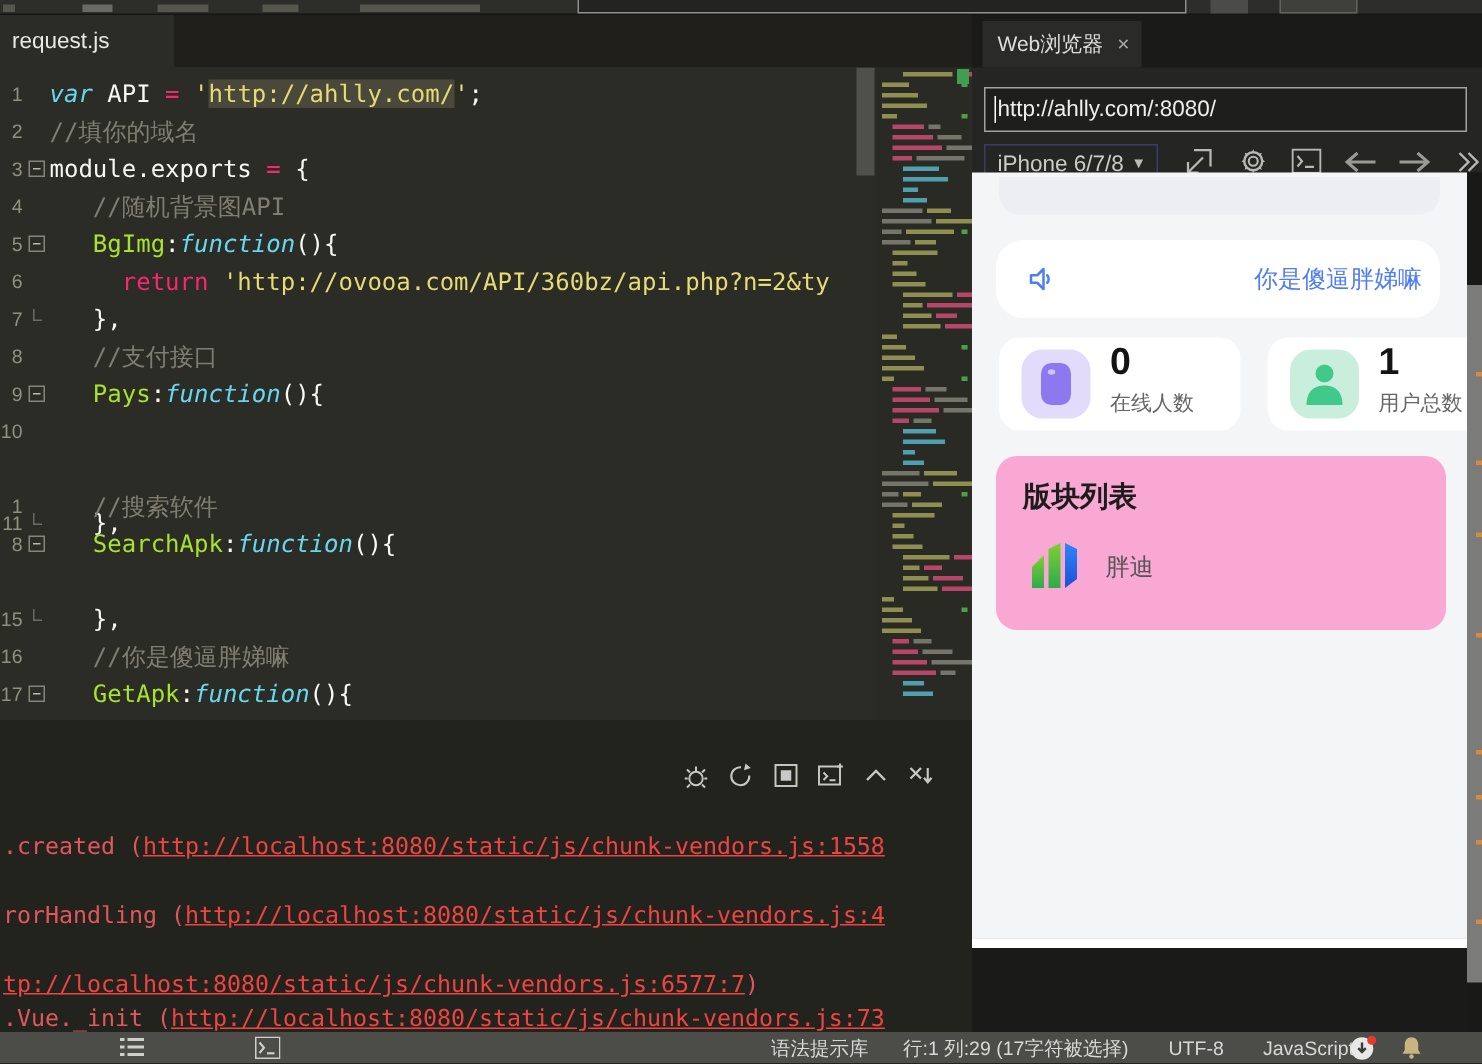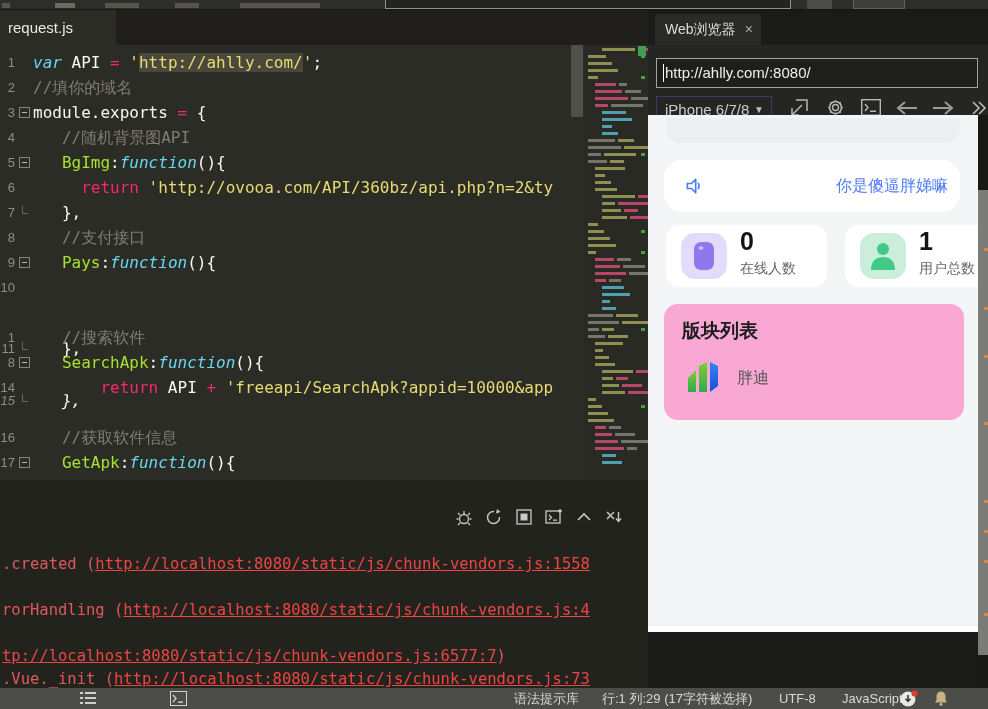--- a/index.html
+++ b/index.html
@@ -170,32 +170,28 @@
       </div>
       <div class="code-line" style="top: 280px;">
         <span class="ln">1</span>
         <span class="code-text"><span class="tk-cm">   //搜索软件</span></span>
       </div>
       <div class="code-line" style="top: 305px;">
         <span class="ln">8</span>
         <span class="fold-open"></span>
         <span class="code-text"><span class="tk-pl">   </span><span class="tk-fn">SearchApk</span><span class="tk-pl">:</span><span class="tk-kw">function</span><span class="tk-pl">(){</span></span>
       </div>
-      <div class="code-line" style="top: 330px;">
-        <span class="ln">14</span>
-        <span class="code-text"><span class="tk-pl">       </span><span class="tk-ret">return</span><span class="tk-pl"> API </span><span class="tk-op">+</span><span class="tk-pl"> </span><span class="tk-str">'freeapi/SearchApk?appid=10000&amp;app</span></span>
-      </div>
-      <div class="code-line" style="top: 343px; font-style: italic;">
+      <div class="code-line" style="top: 355px;">
         <span class="ln">15</span>
         <span class="fold-end"></span>
         <span class="code-text"><span class="tk-pl">   },</span></span>
       </div>
       <div class="code-line" style="top: 380px;">
         <span class="ln">16</span>
-        <span class="code-text"><span class="tk-cm">   //获取软件信息</span></span>
+        <span class="code-text"><span class="tk-cm">   //你是傻逼胖娣嘛</span></span>
       </div>
       <div class="code-line" style="top: 405px;">
         <span class="ln">17</span>
         <span class="fold-open"></span>
         <span class="code-text"><span class="tk-pl">   </span><span class="tk-fn">GetApk</span><span class="tk-pl">:</span><span class="tk-kw">function</span><span class="tk-pl">(){</span></span>
       </div>
       <div id="editor-vscroll">
         <div id="editor-vscroll-thumb"></div>
       </div>
       <div id="minimap">

